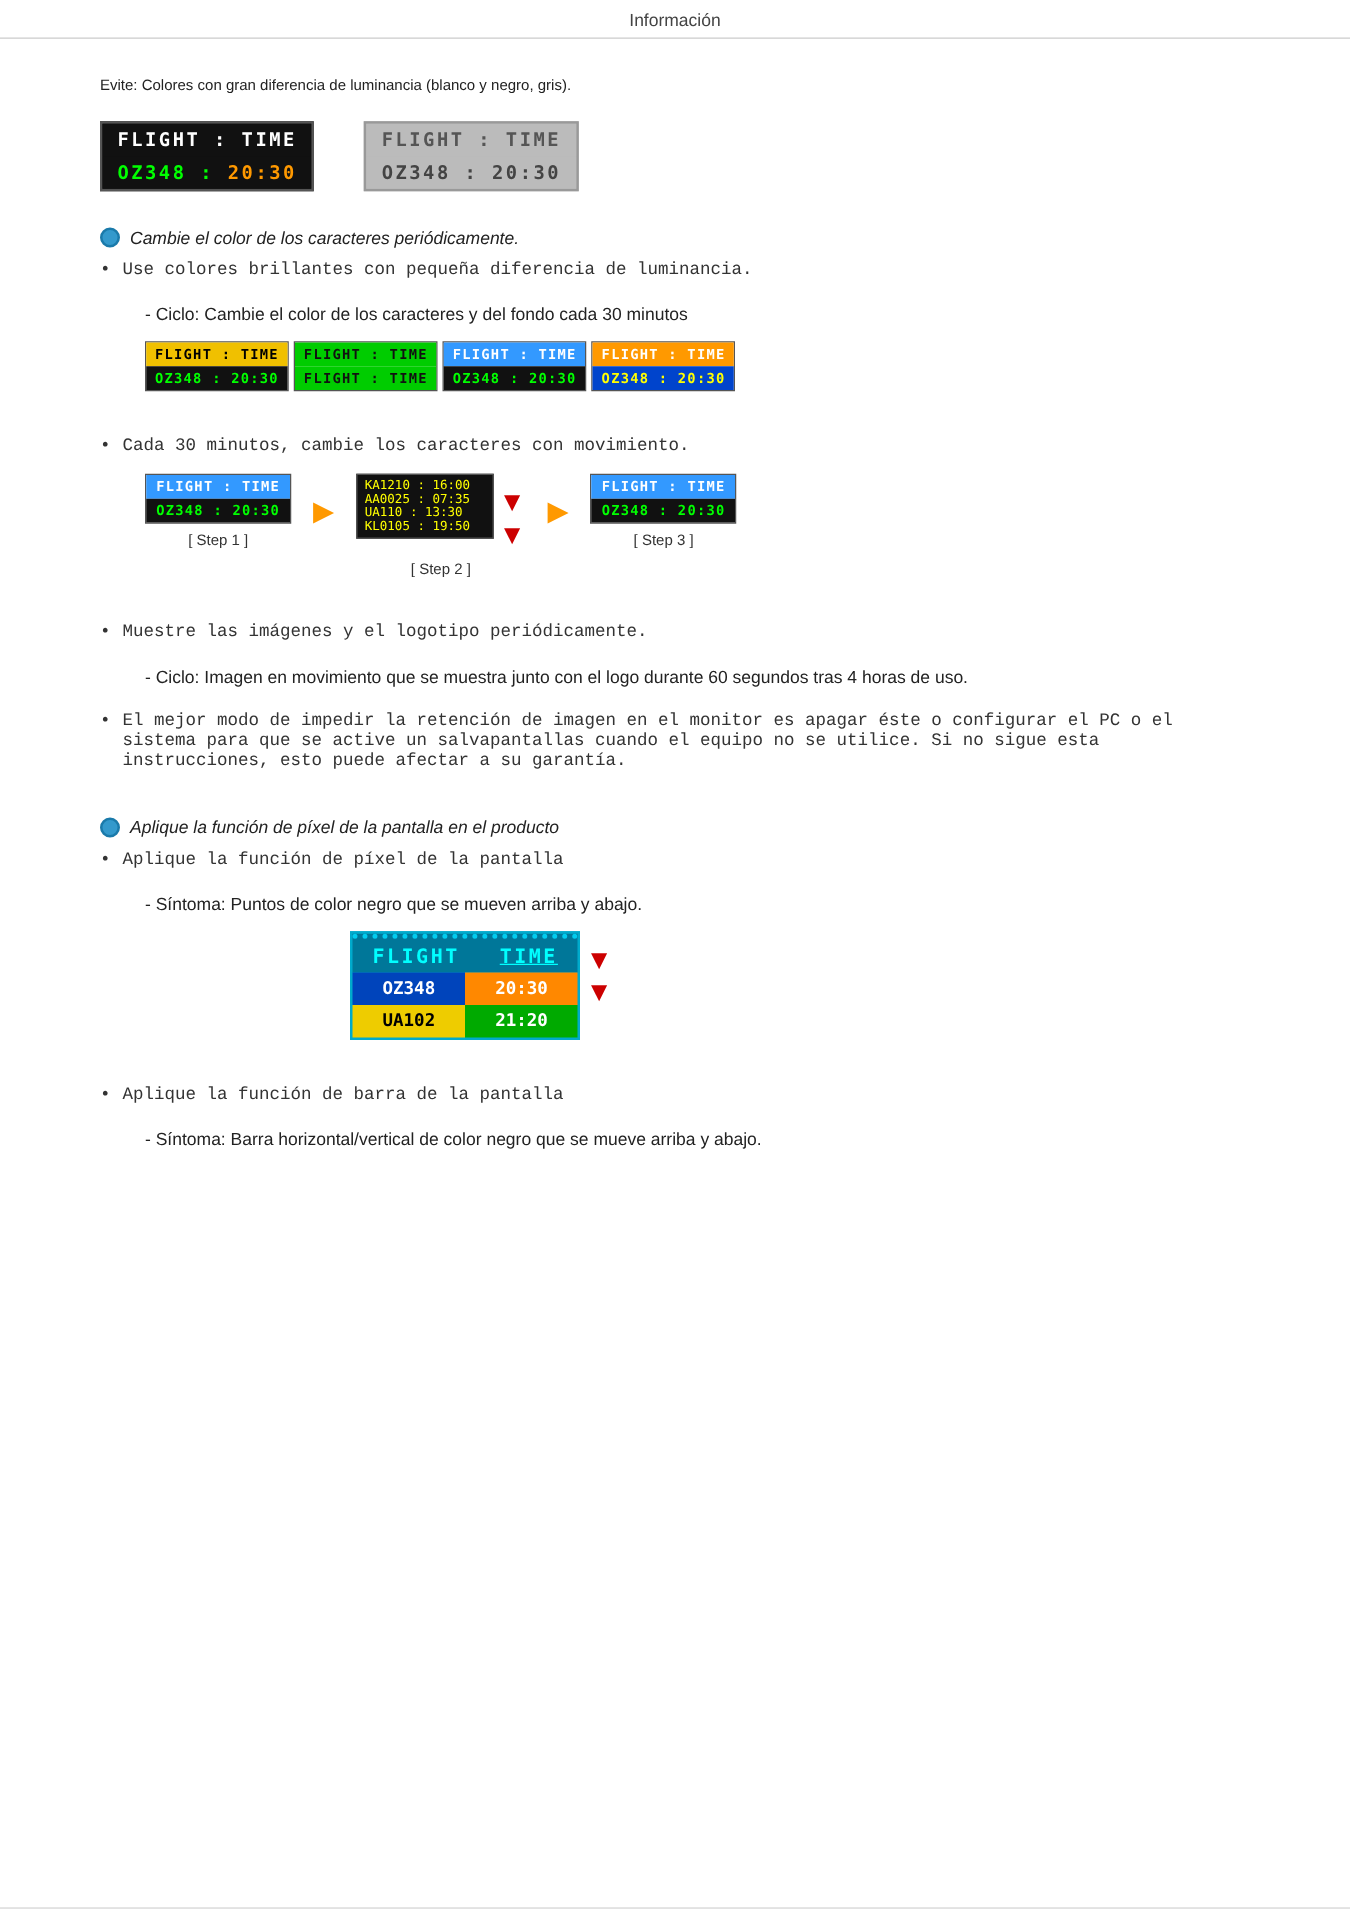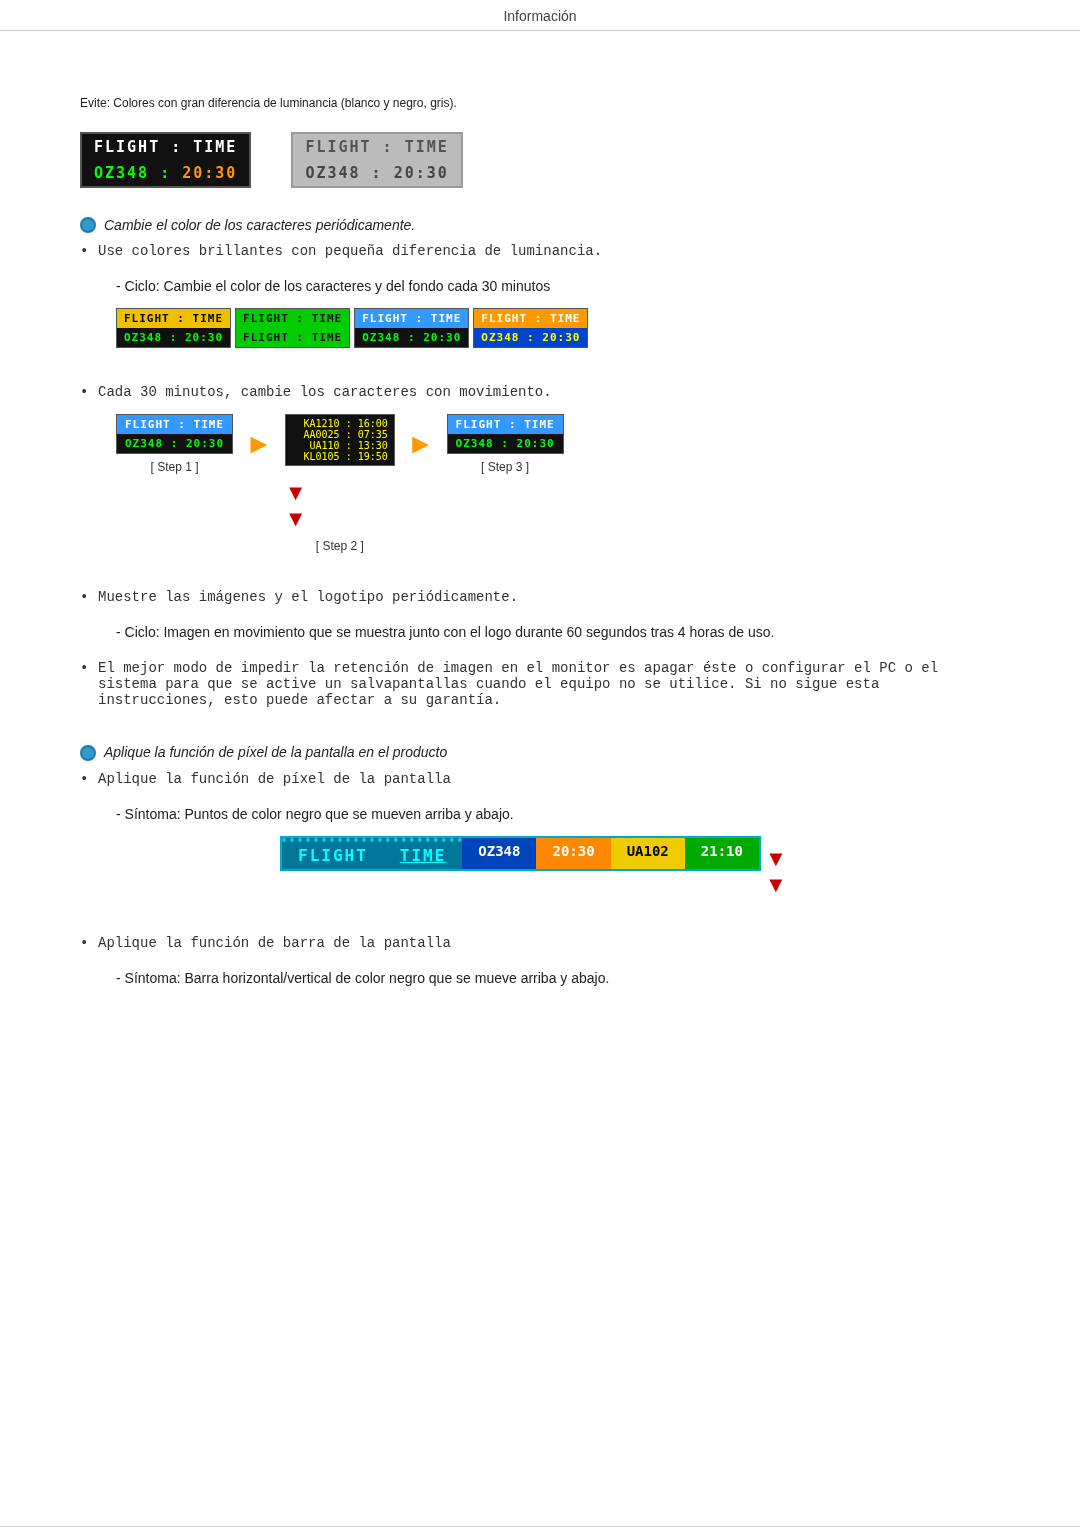--- a/index.html
+++ b/index.html
@@ -10,21 +10,20 @@
       background: #fff;
       width: 1080px;
       min-height: 1527px;
       padding: 0;
     }
     .page-container {
       width: 100%;
       min-height: 1527px;
       display: flex;
       flex-direction: column;
-      gap: 35px;
     }
     .page-title-bar {
       text-align: center;
       padding: 8px 0 6px 0;
       font-size: 14px;
       color: #444;
       border-bottom: 1px solid #ccc;
     }
     .content {
       padding: 30px 80px 40px 80px;
@@ -256,20 +255,21 @@
     
     .pixel-board-container {
       display: flex;
       flex-direction: row;
       align-items: flex-start;
       gap: 4px;
       margin: 14px 0 18px 200px;
     }
     .pixel-board {
       display: inline-flex;
+      flex-direction: column;
       border: 2px solid #00aacc;
       background: #00aacc;
     }
     .pixel-board .pb-header-cell {
       font-family: monospace;
       font-weight: bold;
       font-size: 14px;
       color: #fff;
       padding: 4px 16px;
       flex: 1;
@@ -388,21 +388,21 @@
         <div class="step-board sb-step1">
           <div class="sb-row1">FLIGHT  :  TIME</div>
           <div class="sb-row2">OZ348  :  20:30</div>
         </div>
         <div class="step-label">[ Step 1 ]</div>
       </div>
 
       <div class="arrow-right">►</div>
 
       <div class="step-item">
-        <div style="display:flex; flex-direction:column; align-items:flex-start; gap:4px;text-align:right;">
+        <div style="display:flex; flex-direction:row; align-items:flex-start; gap:4px;">
           <div class="sb-step2">
             <div class="scroll-line">KA1210 : 16:00</div>
             <div class="scroll-line">AA0025 : 07:35</div>
             <div class="scroll-line">UA110  : 13:30</div>
             <div class="scroll-line">KL0105 : 19:50</div>
           </div>
           <div class="pixel-down-arrows">
             <span>▼</span>
             <span>▼</span>
           </div>
@@ -458,21 +458,21 @@
         <div style="background: #007799; border-top: 4px dotted #00ccee; display:flex; flex-direction:row;">
           <div class="pb-header-cell" style="color:#0ff; font-size:16px; font-weight:bold; font-family:monospace; letter-spacing:2px;">FLIGHT</div>
           <div class="pb-header-cell" style="color:#0ff; font-size:16px; font-weight:bold; font-family:monospace; letter-spacing:2px;text-decoration:underline;">TIME</div>
         </div>
         <div class="pb-row">
           <div class="pb-cell pb-cell-blue">OZ348</div>
           <div class="pb-cell pb-cell-orange">20:30</div>
         </div>
         <div class="pb-row">
           <div class="pb-cell pb-cell-yellow">UA102</div>
-          <div class="pb-cell pb-cell-green">21:10</div>
+          <div class="pb-cell pb-cell-green">21:20</div>
         </div>
       </div>
       <div class="pixel-down-arrows">
         <span>▼</span>
         <span>▼</span>
       </div>
     </div>
 
     <div class="section-spacer-lg"></div>
 

